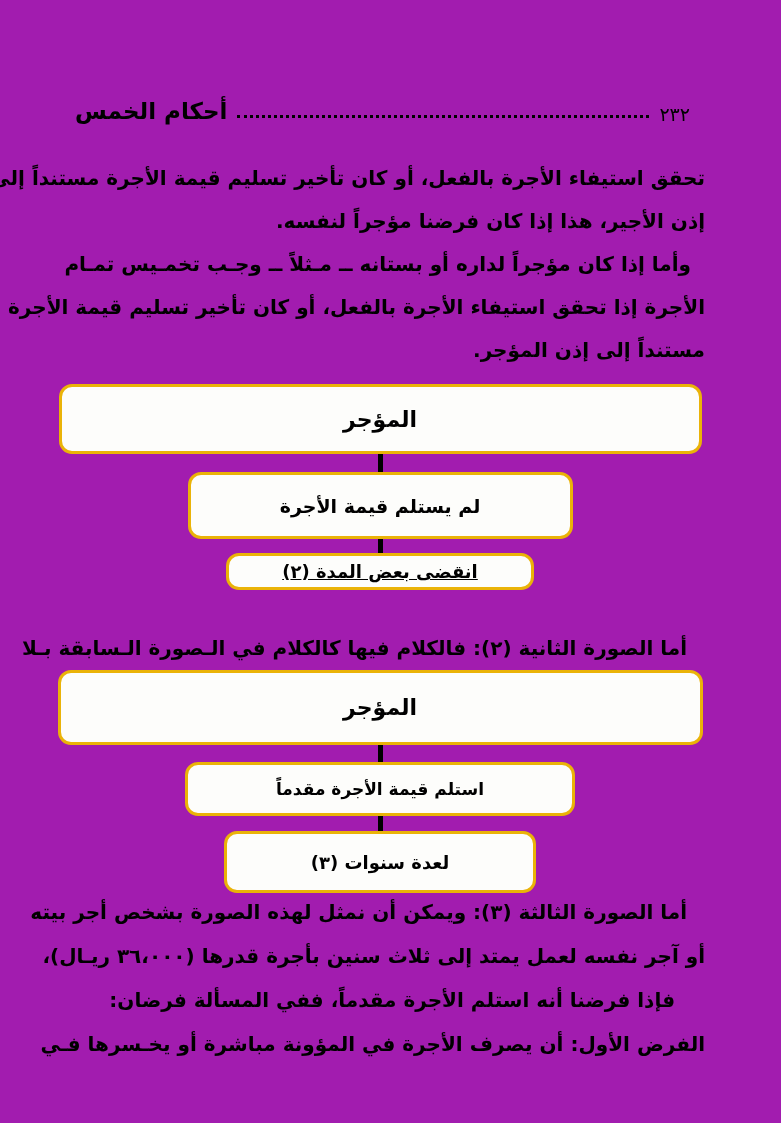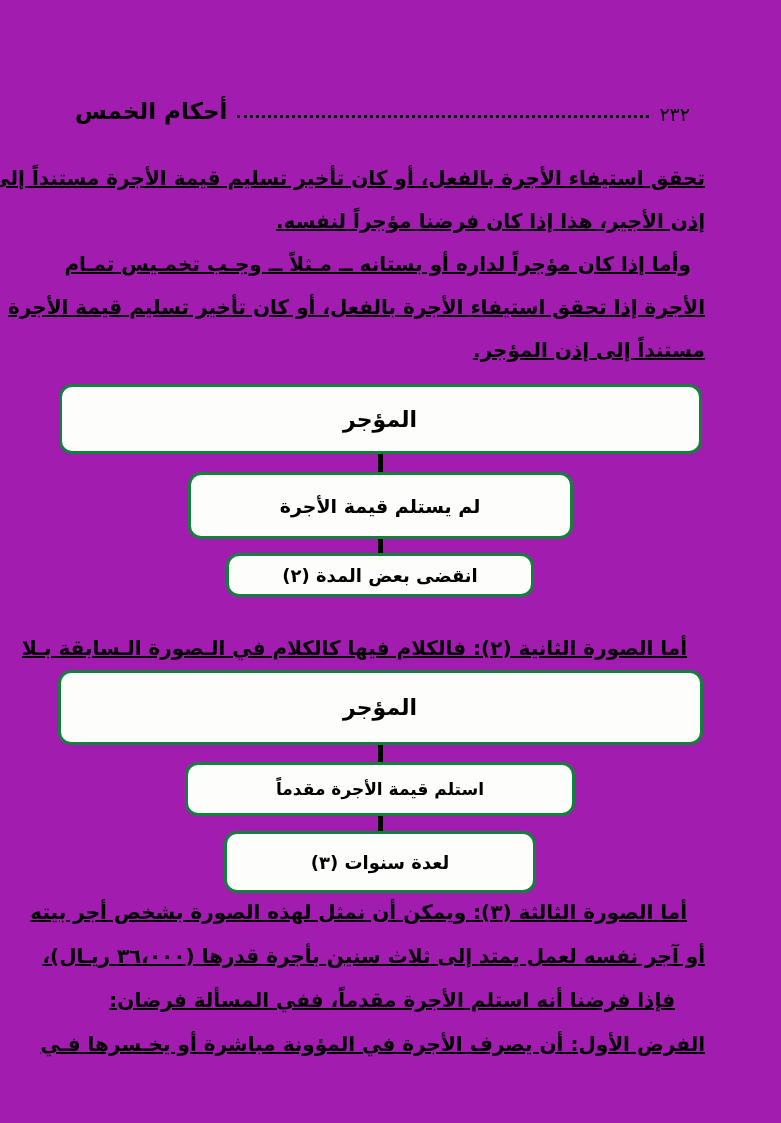--- a/index.html
+++ b/index.html
@@ -32,21 +32,20 @@
   }
   
   .textblock{
     position:absolute;left:75px;width:630px;
     direction:rtl;
     font-size:20px;font-weight:bold;
   }
   .line{
     white-space:nowrap;
     text-align:right;
-    text-decoration:underline;
   }
   .just{
     text-align:justify;
     text-align-last:justify;
   }
   .intro  {top:157px;} .intro  .line{line-height:43px;}
   .middle {top:630px;} .middle .line{line-height:37px;}
   .bottom {top:890px;} .bottom .line{line-height:44px;}
   .ind14{padding-right:14px;}
   .ind18{padding-right:18px;}
@@ -54,30 +53,30 @@
   
   .diagram{
     position:absolute;left:55px;width:650px;
     display:flex;flex-direction:column;align-items:center;
     direction:rtl;
   }
   .d1{top:384px;}
   .d2{top:670px;}
   .node{
     box-sizing:border-box;
-    border:3px solid #15803d;
+    border:3px solid #eab308;
     border-radius:13px;
     background:#fdfdfb;
     display:flex;align-items:center;justify-content:center;
     font-weight:bold;
     text-align:center;
   }
   .d1 .n-a{width:643px;height:70px;font-size:22px;}
   .d1 .n-b{width:385px;height:67px;font-size:19px;}
-  .d1 .n-c{width:308px;height:44px;font-size:18px;}
+  .d1 .n-c{width:308px;height:37px;font-size:18px;text-decoration:underline;}
   .d2 .n-a{width:645px;height:75px;font-size:22px;}
   .d2 .n-b{width:390px;height:54px;font-size:17px;}
   .d2 .n-c{width:312px;height:62px;font-size:18px;}
   .conn{width:5px;background:#000;}
   .d1 .c1{height:18px;}
   .d1 .c2{height:14px;}
   .d2 .c1{height:17px;}
   .d2 .c2{height:15px;}
 </style>
 </head>

